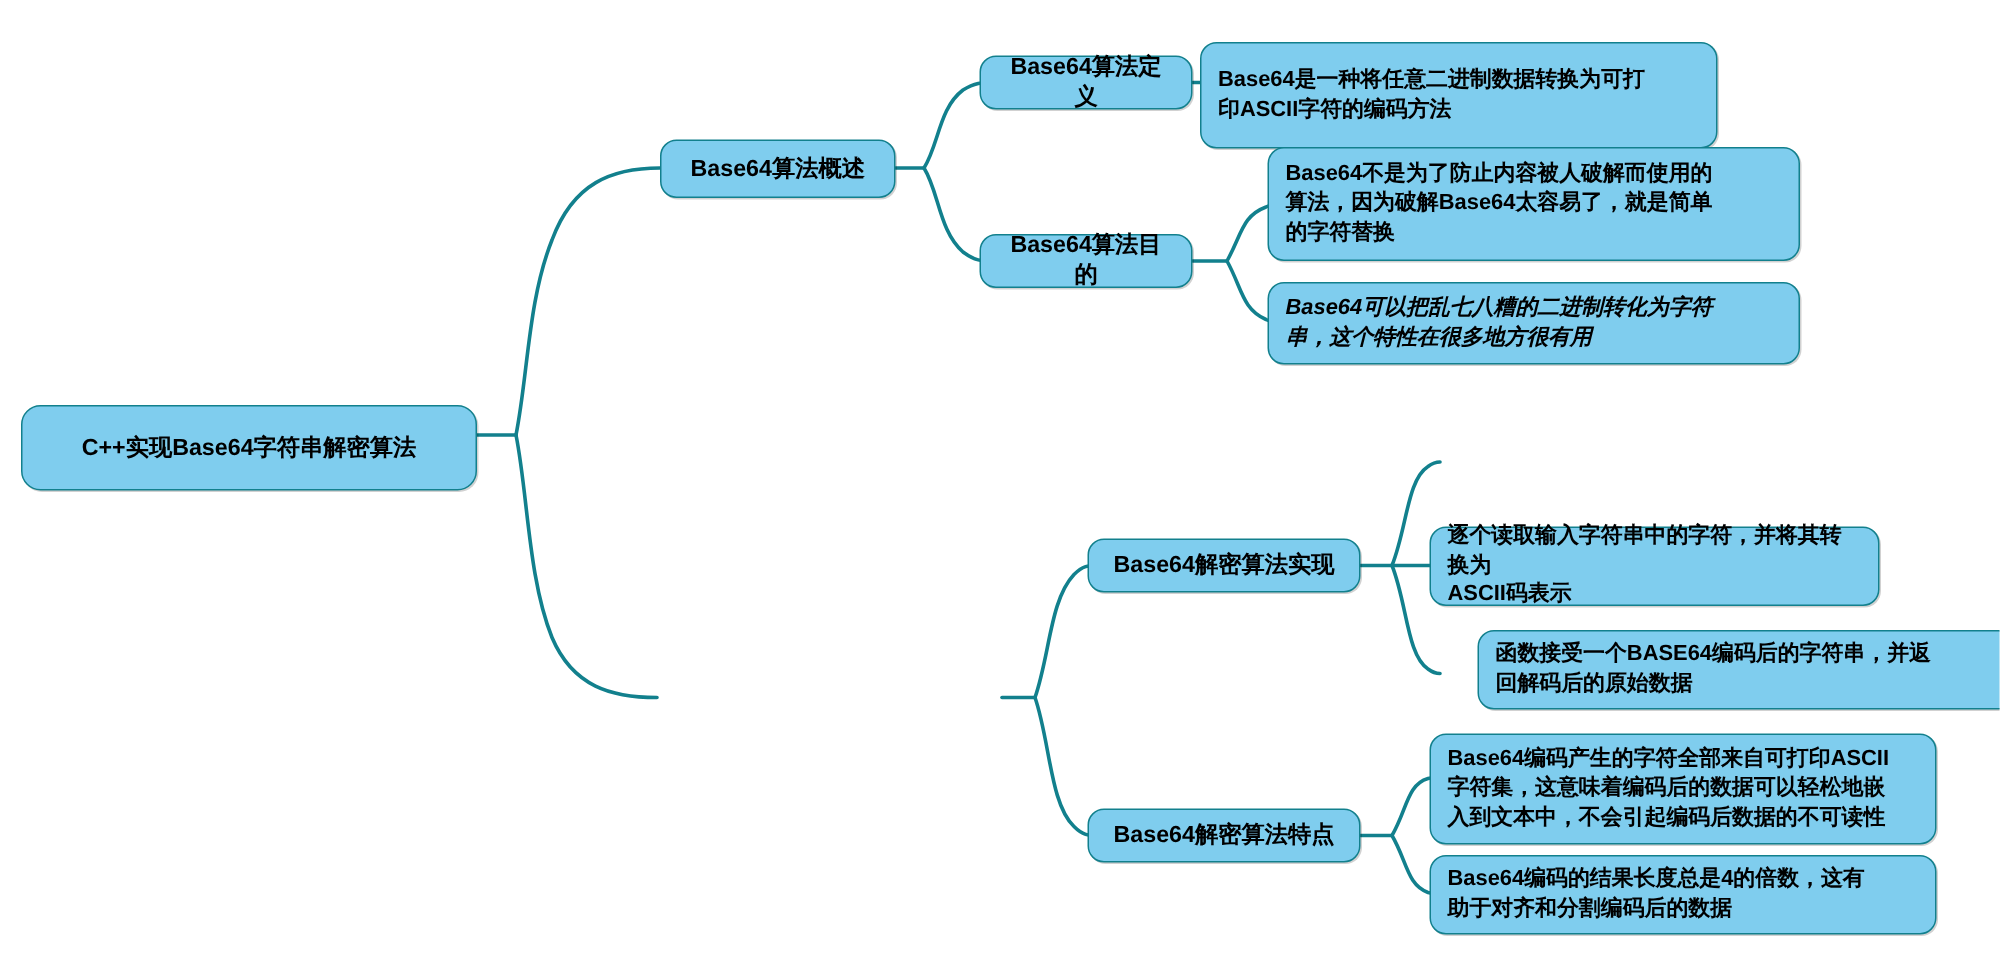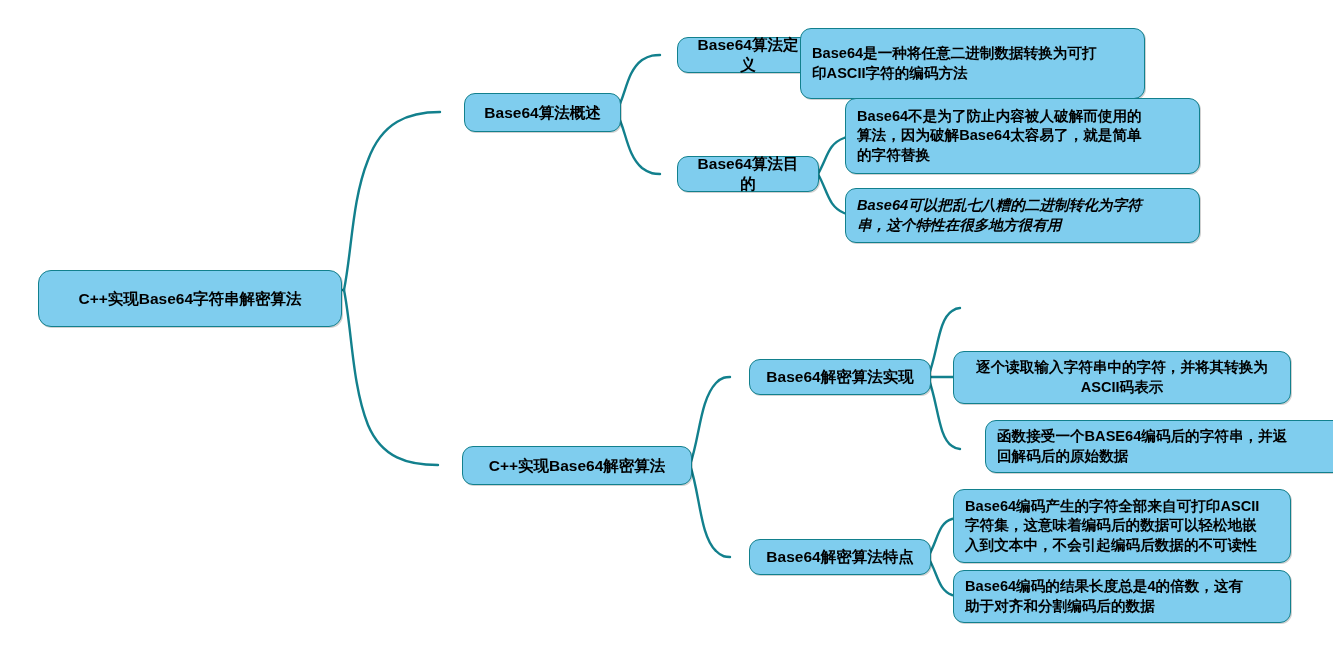--- a/index.html
+++ b/index.html
@@ -45,21 +45,20 @@
   .node-label {
     display: block;
     width: 100%;
     white-space: pre-line;
   }
   .node.compact {
     justify-content: flex-start;
     text-align: center;
     padding: 4px 12px;
     font-size: 15.5px;
-    margin-left: 24px;
   }
   .node.compact .node-label {
     text-align: center;
   }
   .node.leaf {
     justify-content: flex-start;
     text-align: left;
     padding: 6px 11px;
     font-size: 14.6px;
     line-height: 1.34;
@@ -132,30 +131,27 @@
     <span class="node-label">Base64不是为了防止内容被人破解而使用的
 算法，因为破解Base64太容易了，就是简单
 的字符替换</span>
   </div>
 
   <div class="node leaf" style="left:845px; top:188px; width:355px; height:55px;font-style:italic;">
     <span class="node-label">Base64可以把乱七八糟的二进制转化为字符
 串，这个特性在很多地方很有用</span>
   </div>
 
-  <div class="node compact" style="left:438px; top:446px; width:230px; height:39px;">
-    <span class="node-label">C++实现Base64解密算法</span>
-  </div>
 
   <div class="node compact" style="left:725px; top:359px; width:182px; height:36px;">
     <span class="node-label">Base64解密算法实现</span>
   </div>
 
 
-  <div class="node leaf" style="left:953px; top:351px; width:338px; height:53px;text-align:center;">
+  <div class="node leaf" style="left:953px; top:351px; width:300px; height:53px;">
     <span class="node-label">逐个读取输入字符串中的字符，并将其转换为
 ASCII码表示</span>
   </div>
 
   <div class="node leaf" style="left:953px; top:420px; width:404px; height:53px;margin-left:32px;">
     <span class="node-label">函数接受一个BASE64编码后的字符串，并返
 回解码后的原始数据</span>
   </div>
 
   <div class="node compact" style="left:725px; top:539px; width:182px; height:36px;">

